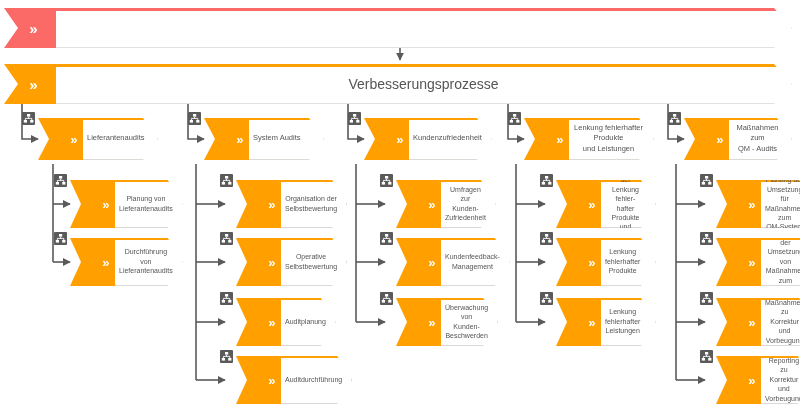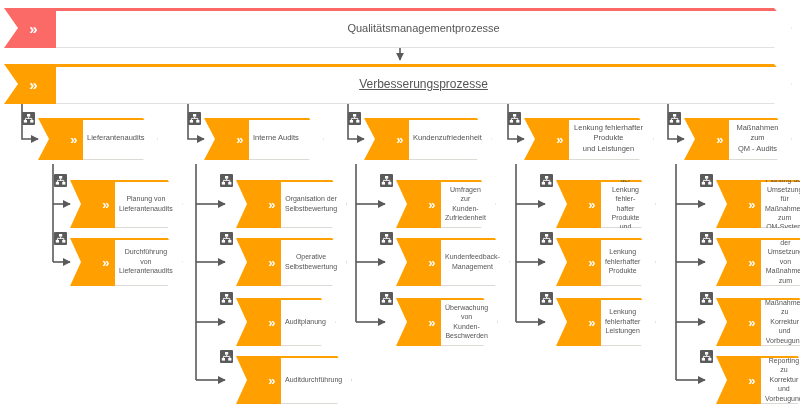--- a/index.html
+++ b/index.html
@@ -82,21 +82,21 @@
   }
 
   #banner-top { left: 4px; top: 8px; width: 788px; }
   #banner-top .banner-tail { background: #fb6a66; }
   #banner-top .banner-accent { background: #fb6a66; }
   #banner-top .banner-label { font-size: 11px; }
 
   #banner-second { left: 4px; top: 64px; width: 788px; }
   #banner-second .banner-tail { background: #ffa000; }
   #banner-second .banner-accent { background: #ffa000; }
-  #banner-second .banner-label { font-size: 12px; text-decoration: underline; }
+  #banner-second .banner-label { font-size: 14px; }
 
   
   .node {
     position: absolute;
     box-sizing: border-box;
     display: flex;
     align-items: stretch;
   }
   .node-tail {
     position: relative;
@@ -219,21 +219,20 @@
       <path d="M 676 380 L 705 380" stroke="#5a5a5a" stroke-width="1.6" fill="none" marker-end="url(#ah)"></path>
     </g>
   </svg>
 
   <div class="banner" id="banner-top">
     <div class="banner-tail">
       <span class="quote">»</span>
     </div>
     <div class="banner-body">
       <div class="banner-accent"></div>
-      <span class="banner-label">Qualitätsmanagementprozesse</span>
     </div>
   </div>
 
   <div class="banner" id="banner-second">
     <div class="banner-tail">
       <span class="quote">»</span>
     </div>
     <div class="banner-body">
       <div class="banner-accent"></div>
       <span class="banner-label">Verbesserungsprozesse</span>
@@ -293,21 +292,21 @@
           <rect x="8.2" y="8" width="3.2" height="2.6" fill="#ffffff"></rect>
           <path d="M6.6 4.6 V6.4 M3.4 6.4 H9.8 M3.4 6.4 V8 M9.8 6.4 V8" stroke="#ffffff" stroke-width="0.9" fill="none"></path>
         </svg>
       </span>
       <div class="node row1" style="left: 204px; top: 118px; width: 120px; height: 42px;">
         <div class="node-tail">
           <span class="quote">»</span>
         </div>
         <div class="node-body">
           <div class="node-accent"></div>
-          <span class="node-label">Interne Audits</span>
+          <span class="node-label">System Audits</span>
         </div>
       </div>
       <span class="badge" style="left: 188px; top: 112px;">
         <svg width="13" height="13" viewBox="0 0 13 13">
           <rect x="5" y="2" width="3.2" height="2.6" fill="#ffffff"></rect>
           <rect x="1.8" y="8" width="3.2" height="2.6" fill="#ffffff"></rect>
           <rect x="8.2" y="8" width="3.2" height="2.6" fill="#ffffff"></rect>
           <path d="M6.6 4.6 V6.4 M3.4 6.4 H9.8 M3.4 6.4 V8 M9.8 6.4 V8" stroke="#ffffff" stroke-width="0.9" fill="none"></path>
         </svg>
       </span>

